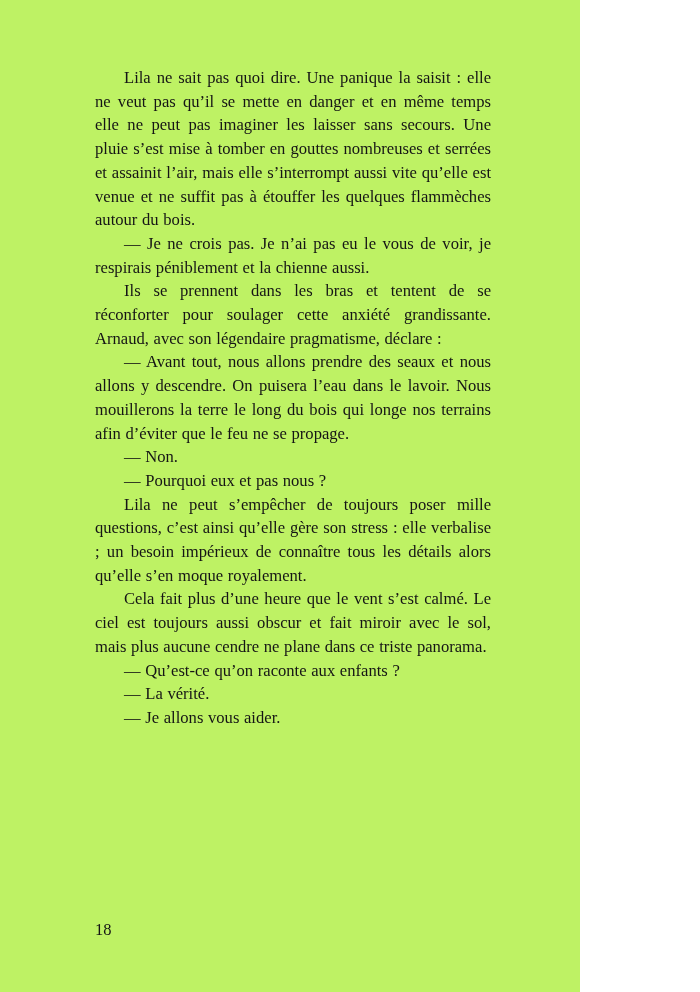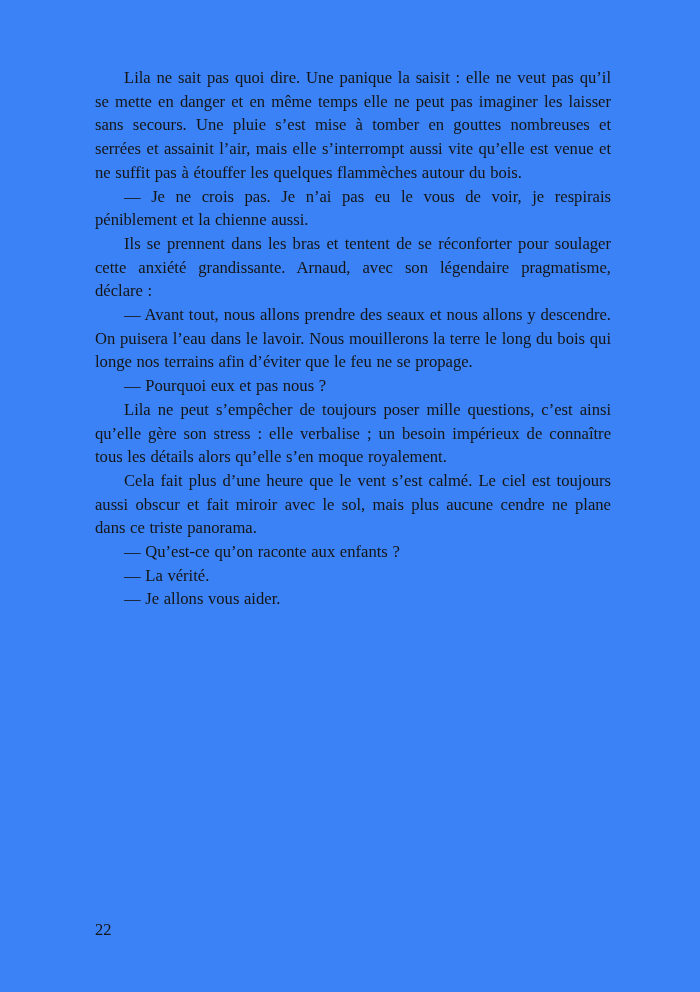--- a/index.html
+++ b/index.html
@@ -4,25 +4,25 @@
 <style>
   html, body { margin: 0; padding: 0; }
   body {
     width: 700px;
     height: 992px;
     background: #ffffff;
     font-family: "Liberation Serif", serif;
   }
   .page {
     position: relative;
-    width: 700px;
+    width: 580px;
     height: 992px;
     box-sizing: border-box;
     padding: 66px 89px 0 95px;
-    background: #3b82f6;
+    background: #bef264;
     color: #151515;
     overflow: hidden;
   }
   .text-block p {
     margin: 0;
     text-align: justify;
     text-indent: 29px;
     font-size: 16.6px;
     line-height: 23.7px;
     word-spacing: 0.5px;
@@ -37,21 +37,22 @@
 </style>
 </head>
 <body>
 
 <div class="page">
   <div class="text-block">
     <p>Lila ne sait pas quoi dire. Une panique la saisit : elle ne veut pas qu’il se mette en danger et en même temps elle ne peut pas imaginer les laisser sans secours. Une pluie s’est mise à tomber en gouttes nombreuses et serrées et assainit l’air, mais elle s’interrompt aussi vite qu’elle est venue et ne suffit pas à étouffer les quelques flammèches autour du bois.</p>
     <p>— Je ne crois pas. Je n’ai pas eu le vous de voir, je respirais péniblement et la chienne aussi.</p>
     <p>Ils se prennent dans les bras et tentent de se réconforter pour soulager cette anxiété grandissante. Arnaud, avec son légendaire pragmatisme, déclare :</p>
     <p>— Avant tout, nous allons prendre des seaux et nous allons y descendre. On puisera l’eau dans le lavoir. Nous mouillerons la terre le long du bois qui longe nos terrains afin d’éviter que le feu ne se propage.</p>
+    <p>— Non.</p>
     <p>— Pourquoi eux et pas nous ?</p>
     <p>Lila ne peut s’empêcher de toujours poser mille questions, c’est ainsi qu’elle gère son stress : elle verbalise ; un besoin impérieux de connaître tous les détails alors qu’elle s’en moque royalement.</p>
     <p>Cela fait plus d’une heure que le vent s’est calmé. Le ciel est toujours aussi obscur et fait miroir avec le sol, mais plus aucune cendre ne plane dans ce triste panorama.</p>
     <p>— Qu’est-ce qu’on raconte aux enfants ?</p>
     <p>— La vérité.</p>
     <p>— Je allons vous aider.</p>
   </div>
-  <div class="page-number">22</div>
+  <div class="page-number">18</div>
 </div>
 
 </body></html>

